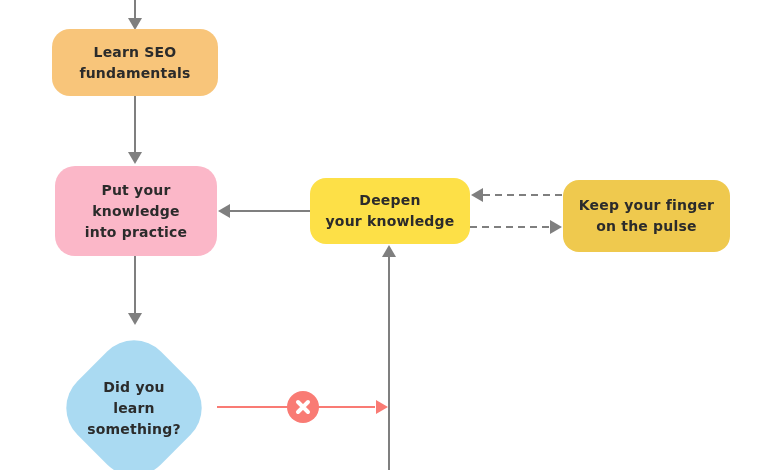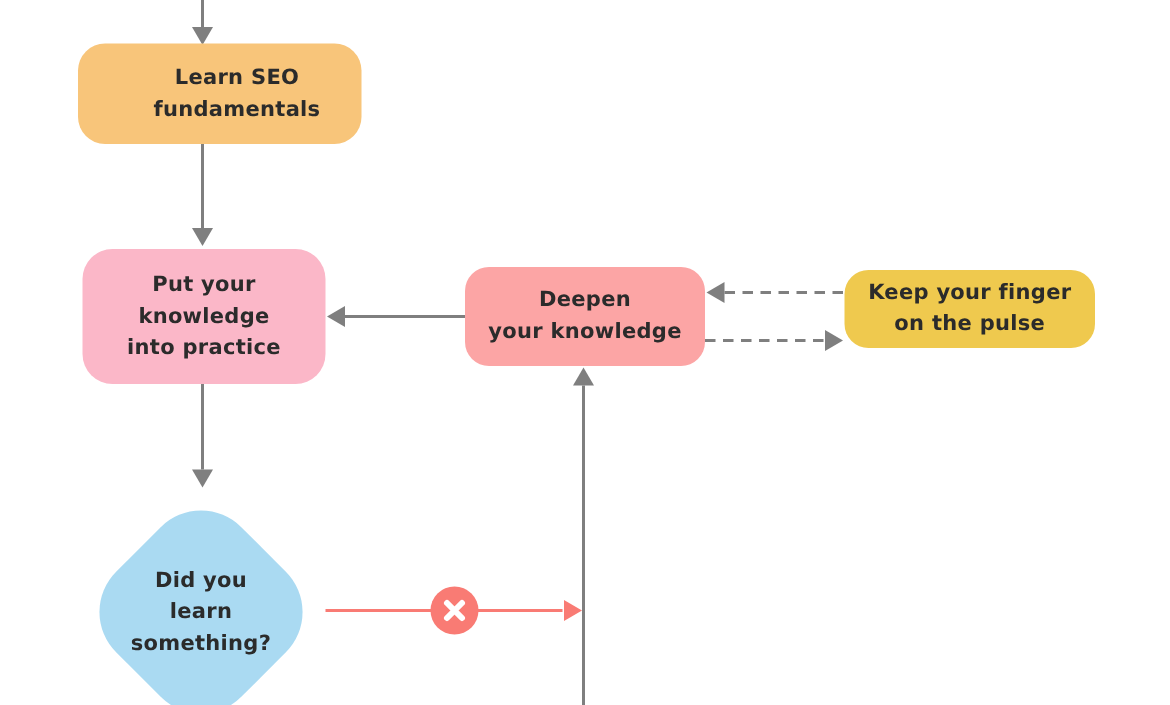--- a/index.html
+++ b/index.html
@@ -46,24 +46,24 @@
     justify-content: center;
     text-align: center;
     font-weight: bold;
     font-size: 14px;
     line-height: 1.5;
     color: var(--text-dark, #2b2b2b);
     letter-spacing: 0.2px;
   }
   .node .label { white-space: pre-line; }
 
-  .node-learn  { left: 52px;  top: 29px;  width: 166px; height: 67px; border-radius: 18px; padding-left: 23px; }
+  .node-learn  { left: 52px;  top: 29px;  width: 166px; height: 67px; border-radius: 18px; }
   .node-practice { left: 55px; top: 166px; width: 162px; height: 90px; border-radius: 20px; text-align: center; }
   .node-deepen { left: 310px; top: 178px; width: 160px; height: 66px; border-radius: 16px; }
-  .node-pulse  { left: 563px; top: 180px; width: 167px; height: 52px; border-radius: 16px; }
+  .node-pulse  { left: 563px; top: 180px; width: 167px; height: 72px; border-radius: 16px; }
 
   .node-decision {
     left: 75px; top: 349px;
     width: 118px; height: 118px;
     border-radius: 38px;
     transform: rotate(45deg);
   }
   .node-decision .inner {
     width: 150px; height: 150px;
     display: flex;
@@ -137,21 +137,21 @@
     <span class="label">Learn SEO
 fundamentals</span>
   </div>
 
   <div class="node node-practice" style="background: rgb(251, 183, 200);">
     <span class="label">Put your
 knowledge
 into practice</span>
   </div>
 
-  <div class="node node-deepen" style="background: #fca5a5; text-align: center;">
+  <div class="node node-deepen" style="background: #fde047; text-align: center;">
     <span class="label">Deepen
 your knowledge</span>
   </div>
 
   <div class="node node-pulse" style="background: rgb(239, 201, 78);">
     <span class="label">Keep your finger
 on the pulse</span>
   </div>
 
   <div class="node node-decision" style="background: rgb(170, 218, 242);">

